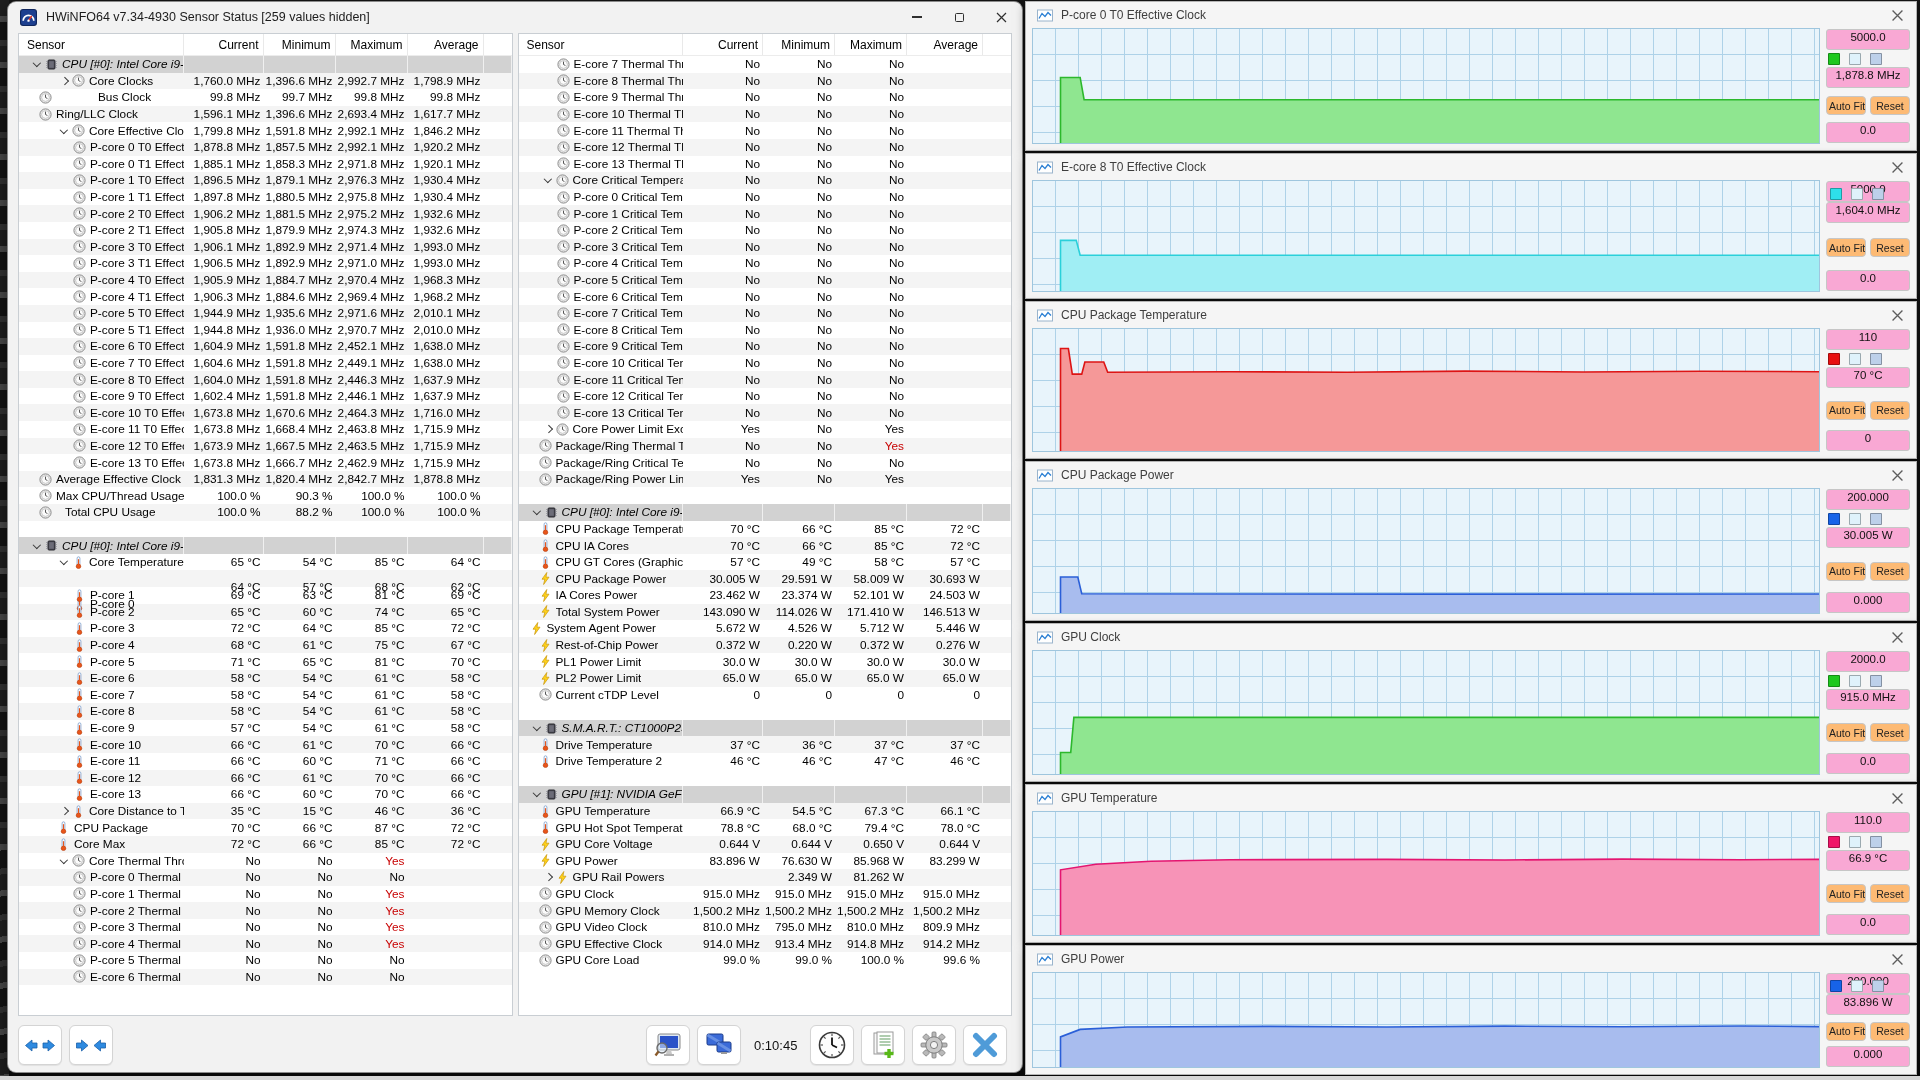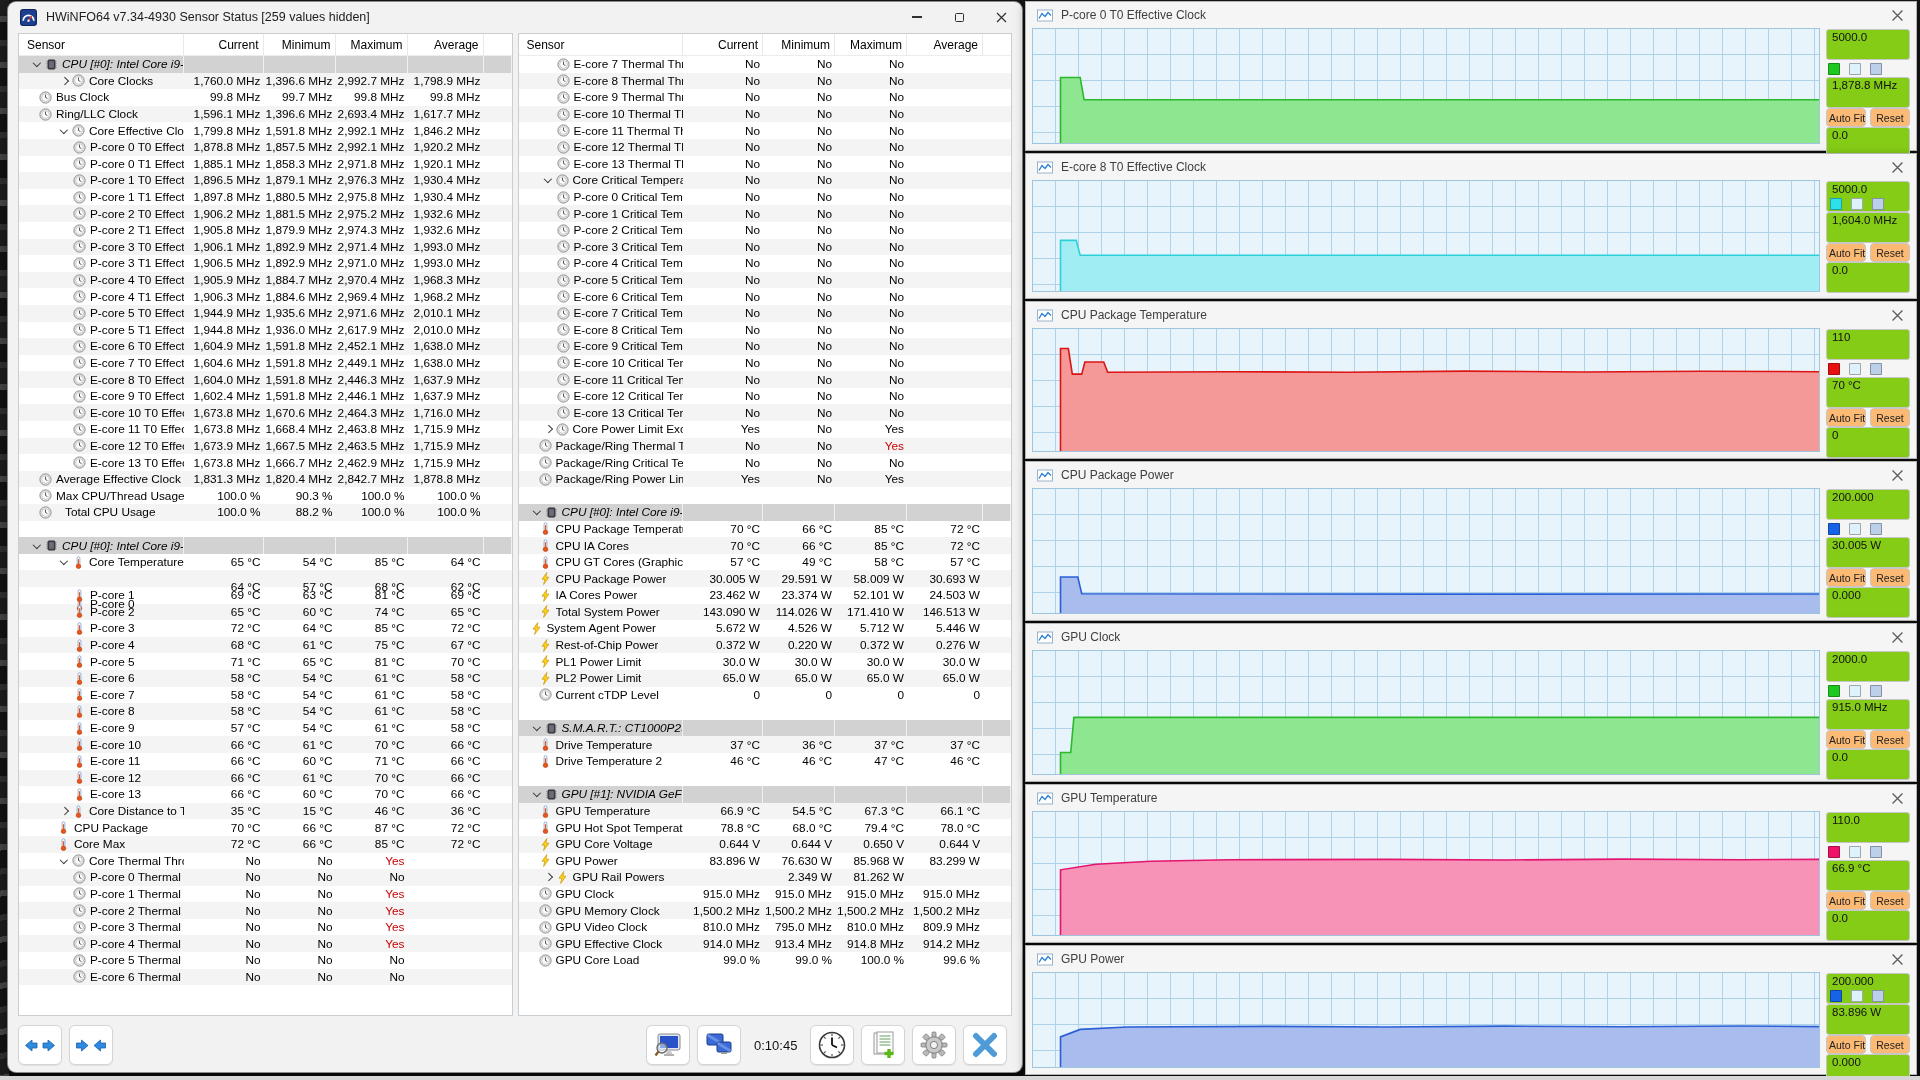--- a/index.html
+++ b/index.html
@@ -66,22 +66,22 @@
   .gtxt{margin-left:8px;font-size:12px;color:#3e3e3e;white-space:nowrap;}
   .gx{position:absolute;right:13px;top:8px;width:11px;height:11px;stroke:#5d5d5d;stroke-width:1.2;fill:none;}
   .gplot{position:absolute;left:6px;top:26px;right:96px;bottom:6px;
     background-color:#e8f4fb;
     background-image:linear-gradient(to right,#aed2e8 1px,transparent 1px),
                      linear-gradient(to bottom,#aed2e8 1px,transparent 1px);
     background-size:23px 26px;background-position:-1px -1px;
     border:1px solid #9fc6de;}
   .garea{position:absolute;left:0;top:0;width:100%;height:100%;}
   .gside{position:absolute;right:6px;top:27px;bottom:7px;width:84px;display:flex;flex-direction:column;}
-  .gbox{height:31px;background:#84cc16;border:1px solid #c6c6c6;border-radius:3px;
-    font-size:11.5px;color:#111;padding:0 5px;line-height:14px;white-space:nowrap;overflow:hidden;flex:none;}
+  .gbox{height:21px;background:#f9a8d4;border:1px solid #c6c6c6;border-radius:3px;
+    font-size:11.5px;color:#111;padding:0 5px;line-height:14px;white-space:nowrap;overflow:hidden;flex:none;text-align:center;}
   .gsw{display:flex;gap:9px;margin:3px 2px 2px 2px;height:12px;flex:none;position:relative;z-index:2;}
   .gsw i{width:12px;height:12px;border:1px solid rgba(0,0,0,.3);border-radius:1px;display:block;}
   .gsw .s2{background:#dff2fb;}
   .gsw .s3{background:#bdd0ea;}
   .gwin.overlap .gsw{margin-top:-14px;margin-left:4px;}
   .gsp{flex:1.2;}
   .gsp2{flex:1;}
   .gbtns{display:flex;gap:4px;flex:none;}
   .gbtn{height:19px;flex:1;background:#fdba74;border:1px solid #c6c6c6;border-radius:4px;
     font-size:10.5px;color:#222;padding:0 2px;font-family:"Liberation Sans",sans-serif;overflow:hidden;white-space:nowrap;}
@@ -158,21 +158,21 @@
                 </span>
                 <span class="ltxt">Core Clocks</span>
               </span>
               <span class="cell v">1,760.0 MHz</span>
               <span class="cell v">1,396.6 MHz</span>
               <span class="cell v">2,992.7 MHz</span>
               <span class="cell v">1,798.9 MHz</span>
               <span class="cell"></span>
             </div>
             <div class="row">
-              <span class="cell lbl" style="padding-left: 20px;">
+              <span class="cell lbl" style="padding-left: 20px; gap: 42px;">
                 <span class="sic">
                   <svg viewBox="0 0 13 13">
                     <circle cx="6.5" cy="6.5" r="5.6" fill="#ececec" stroke="#8a8a8a"></circle>
                     <circle cx="6.5" cy="6.5" r="3.9" fill="#fbfbfb" stroke="#bcbcbc" stroke-width="0.8"></circle>
                     <path d="M6.5 6.5 L6.5 3.6" stroke="#555" stroke-width="1"></path>
                     <path d="M6.5 6.5 L8.4 7.5" stroke="#555" stroke-width="1"></path>
                   </svg>
                 </span>
                 <span class="ltxt">Bus Clock</span>
               </span>
@@ -424,21 +424,21 @@
                     <circle cx="6.5" cy="6.5" r="5.6" fill="#ececec" stroke="#8a8a8a"></circle>
                     <circle cx="6.5" cy="6.5" r="3.9" fill="#fbfbfb" stroke="#bcbcbc" stroke-width="0.8"></circle>
                     <path d="M6.5 6.5 L6.5 3.6" stroke="#555" stroke-width="1"></path>
                     <path d="M6.5 6.5 L8.4 7.5" stroke="#555" stroke-width="1"></path>
                   </svg>
                 </span>
                 <span class="ltxt">P-core 5 T1 Effective ...</span>
               </span>
               <span class="cell v">1,944.8 MHz</span>
               <span class="cell v">1,936.0 MHz</span>
-              <span class="cell v">2,617.9 MHz</span>
+              <span class="cell v">2,970.7 MHz</span>
               <span class="cell v">2,010.0 MHz</span>
               <span class="cell"></span>
             </div>
             <div class="row alt">
               <span class="cell lbl" style="padding-left: 54px;">
                 <span class="sic">
                   <svg viewBox="0 0 13 13">
                     <circle cx="6.5" cy="6.5" r="5.6" fill="#ececec" stroke="#8a8a8a"></circle>
                     <circle cx="6.5" cy="6.5" r="3.9" fill="#fbfbfb" stroke="#bcbcbc" stroke-width="0.8"></circle>
                     <path d="M6.5 6.5 L6.5 3.6" stroke="#555" stroke-width="1"></path>

